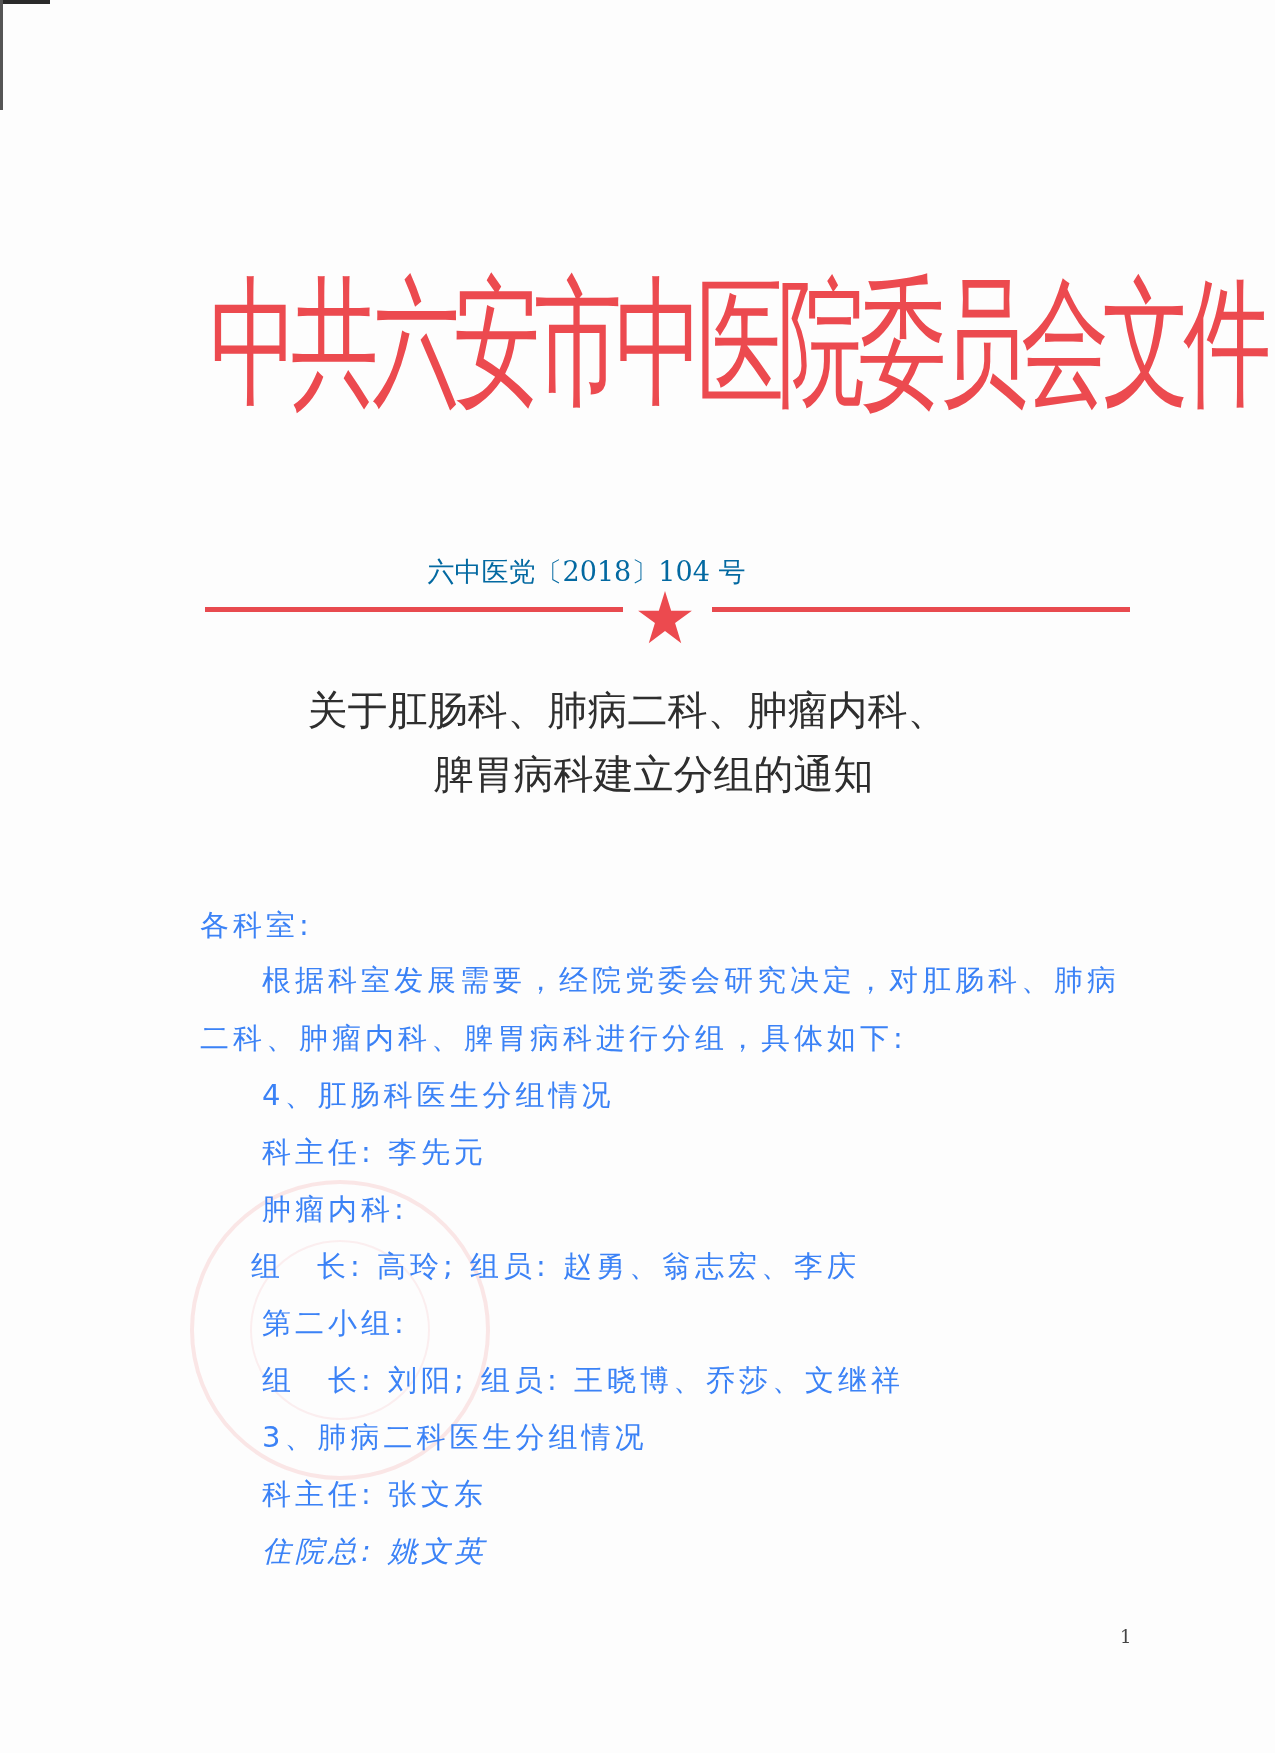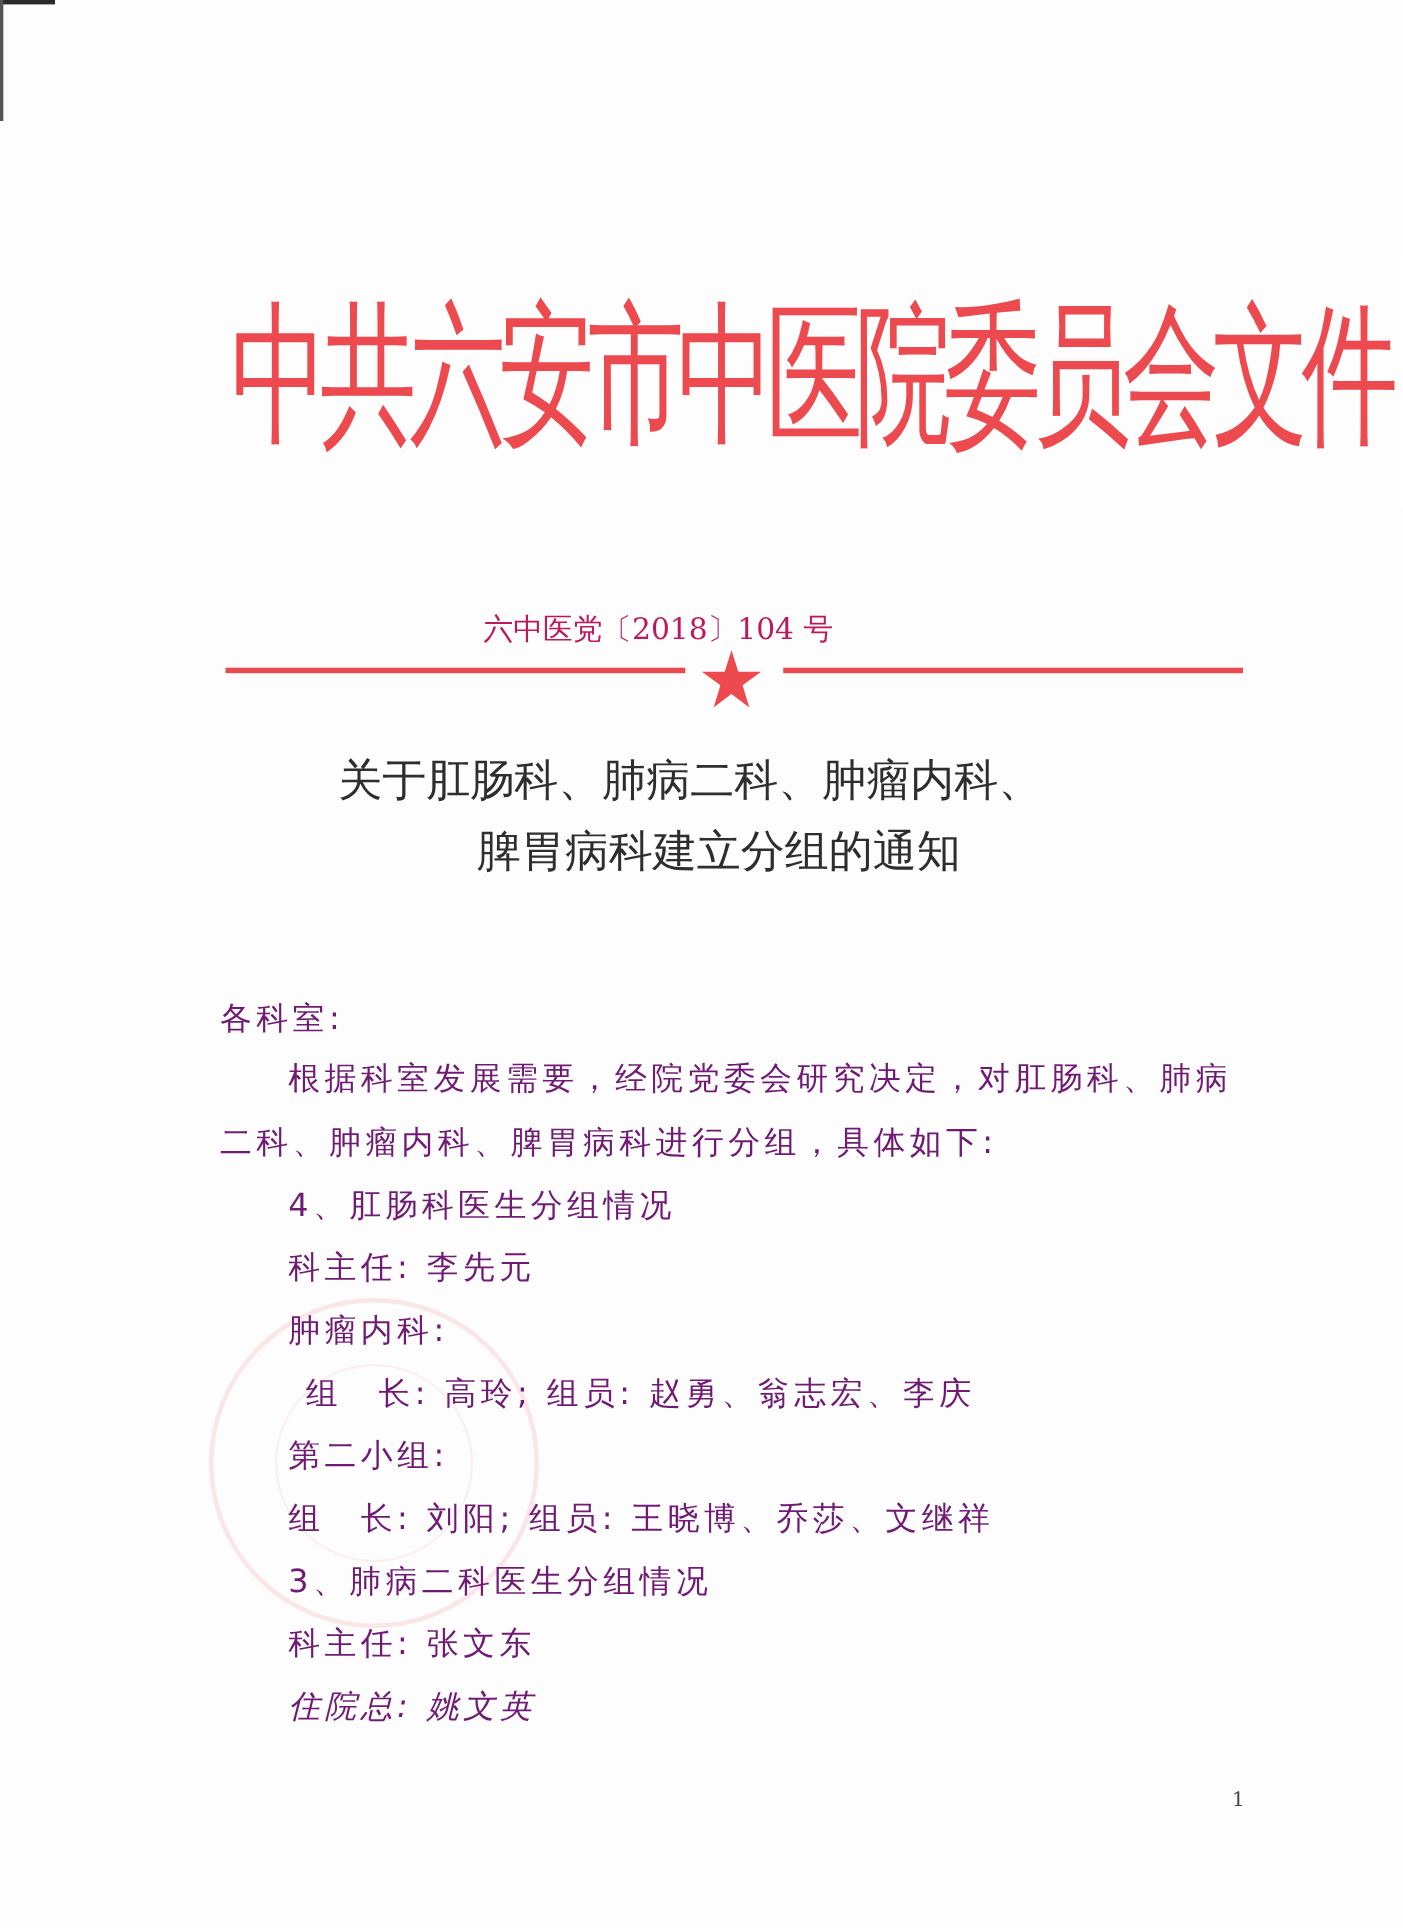--- a/index.html
+++ b/index.html
@@ -44,26 +44,26 @@
       font-size: 112px;
       line-height: 160px;
       letter-spacing: -8px;
       white-space: nowrap;
       transform: scaleX(0.78) scaleY(1.25);
       transform-origin: left center;
       font-weight: normal;
     }
     .doc-number {
       position: absolute;
-      left: 12px;
+      left: 0;
       width: 1173px;
       top: 554px;
       text-align: center;
       font-size: 27px;
-      color: #be185d;
+      color: #0369a1;
       letter-spacing: 0px;
     }
     .divider-left {
       position: absolute;
       left: 205px; top: 607px;
       width: 418px; height: 5px;
       background: #e84a4f;
     }
     .divider-right {
       position: absolute;
@@ -83,21 +83,21 @@
       font-size: 40px;
       color: #2e2e2e;
       line-height: 64px;
     }
     .doc-title.l1 { top: 678px; left: -10px; }
     .doc-title.l2 { top: 742px; }
     .body-text {
       position: absolute;
       font-family: "DejaVu Sans", "Liberation Sans", sans-serif;
       font-size: 29px;
-      color: #701a75;
+      color: #3b82f6;
       letter-spacing: 4px;
       white-space: nowrap;
       line-height: 40px;
     }
     .stamp {
       position: absolute;
       left: 190px; top: 1180px;
       width: 300px; height: 300px;
       border-radius: 50%;
       border: 4px solid rgba(236, 110, 115, 0.16);
@@ -143,21 +143,21 @@
 
   <div class="body-text" style="left:262px; top:960px;">根据科室发展需要，经院党委会研究决定，对肛肠科、肺病</div>
   <div class="body-text" style="left:200px; top:1018px;">二科、肿瘤内科、脾胃病科进行分组，具体如下:</div>
 
   <div class="stamp"></div>
   <div class="stamp-inner"></div>
 
   <div class="body-text" style="left:262px; top:1075px;">4、肛肠科医生分组情况</div>
   <div class="body-text" style="left:262px; top:1132px;">科主任: 李先元</div>
   <div class="body-text" style="left:262px; top:1189px;">肿瘤内科:</div>
-  <div class="body-text" style="left:278px; top:1246px;">组　长: 高玲; 组员: 赵勇、翁志宏、李庆</div>
+  <div class="body-text" style="left:251px; top:1246px;">组　长: 高玲; 组员: 赵勇、翁志宏、李庆</div>
   <div class="body-text" style="left:262px; top:1303px;">第二小组:</div>
   <div class="body-text" style="left:262px; top:1360px;">组　长: 刘阳; 组员: 王晓博、乔莎、文继祥</div>
 
   <div class="body-text" style="left:262px; top:1417px;">3、肺病二科医生分组情况</div>
   <div class="body-text" style="left:262px; top:1474px;">科主任: 张文东</div>
   <div class="body-text" style="left:262px; top:1531px;font-style:italic;">住院总: 姚文英</div>
 
   <div class="page-number">1</div>
 </div>
 

